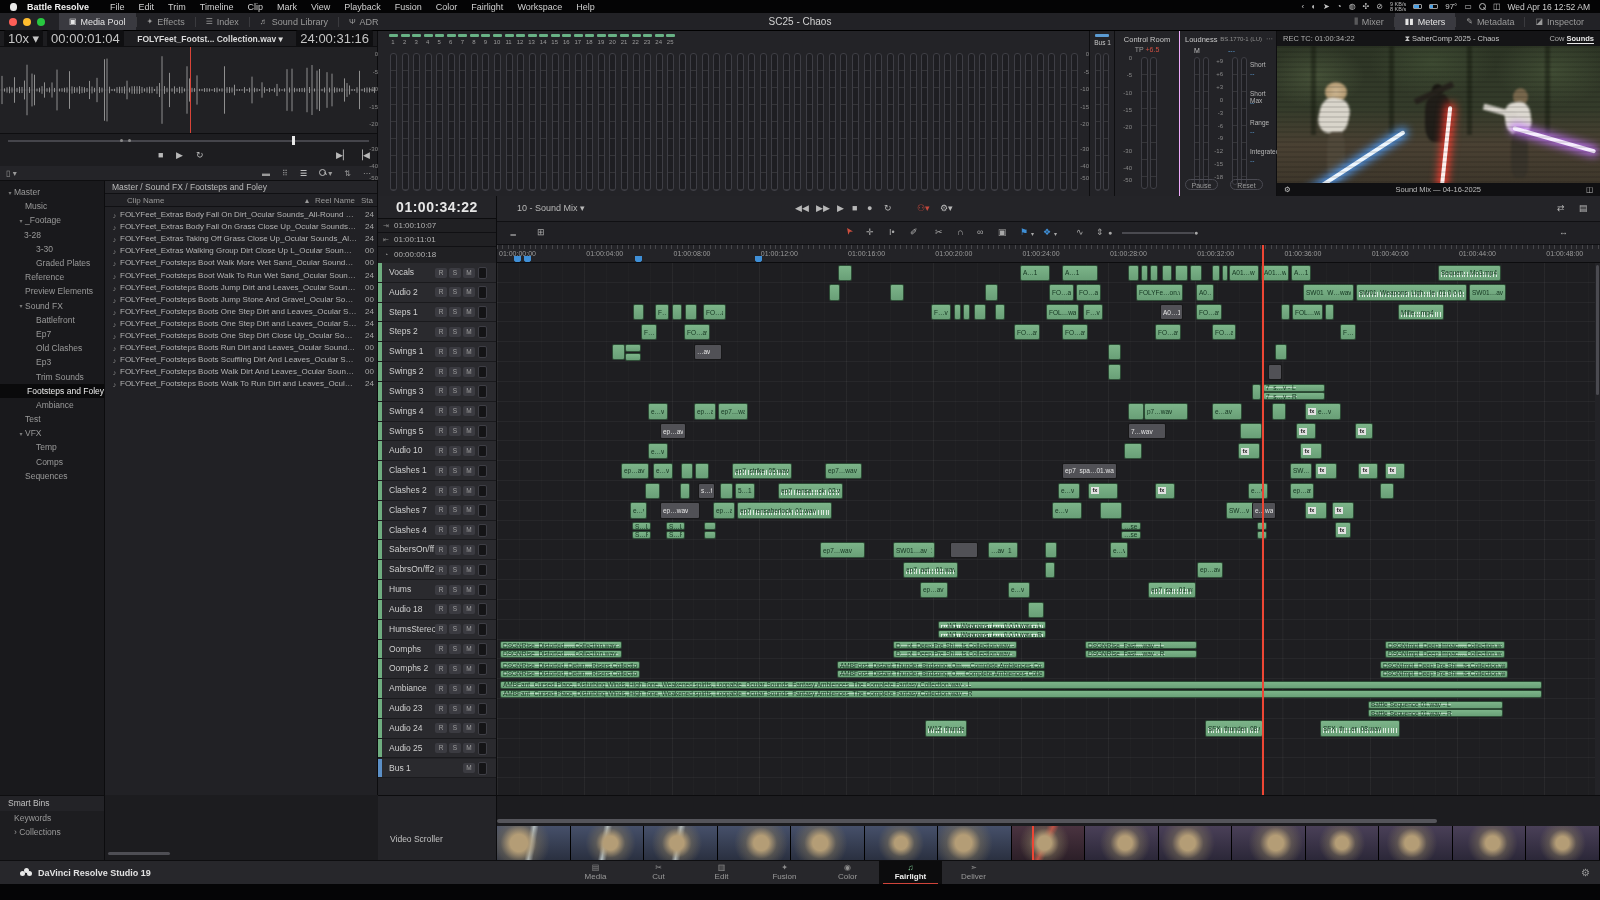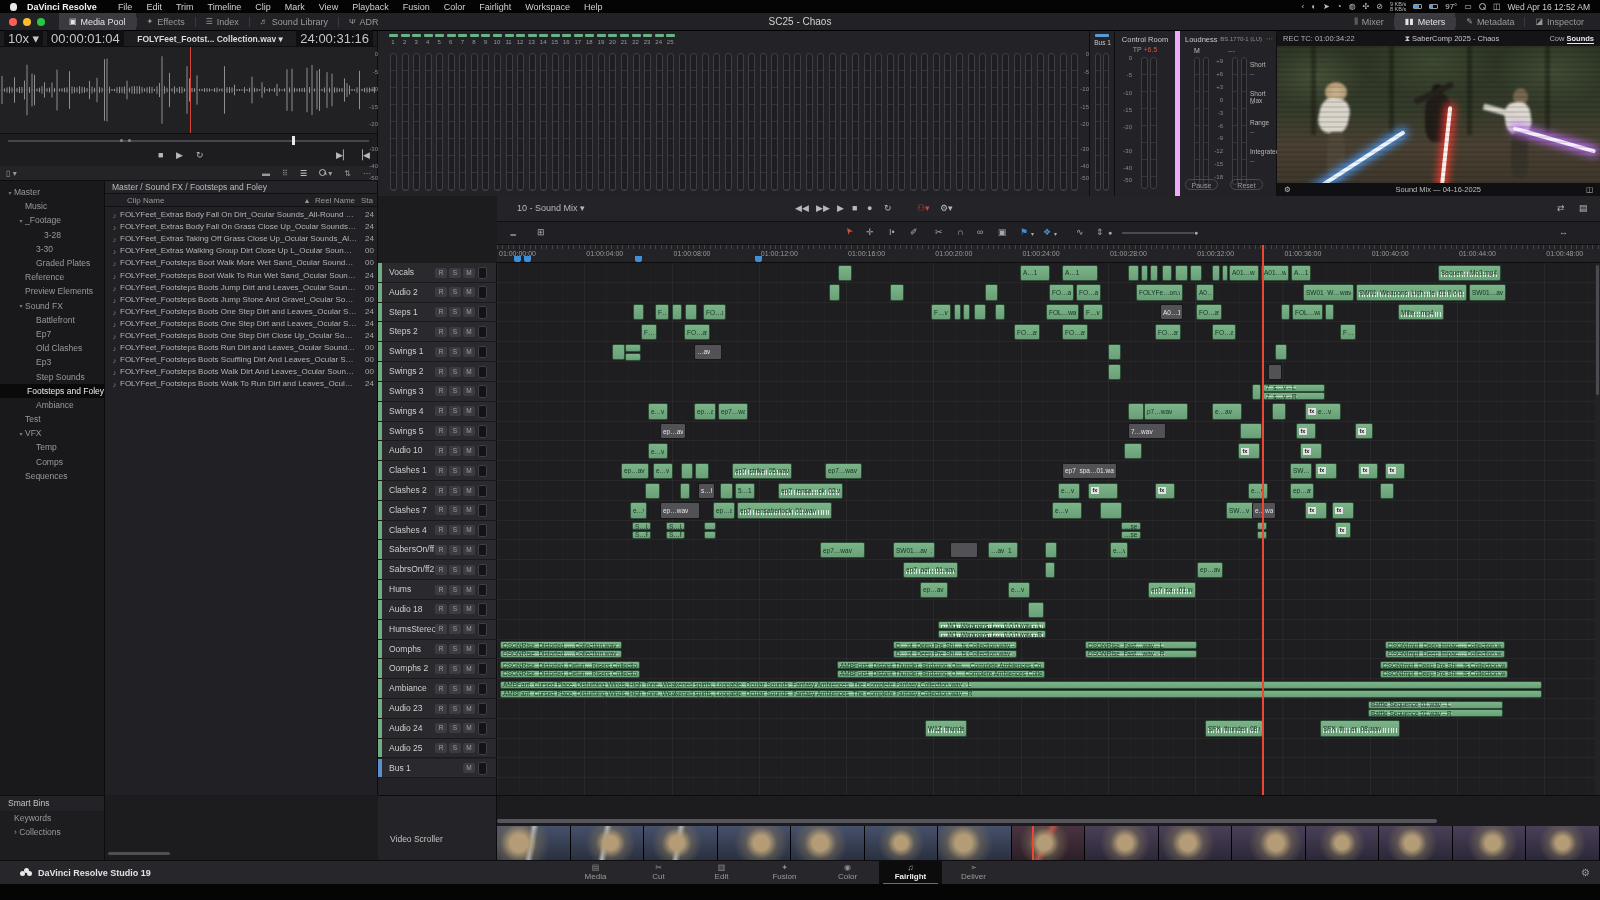--- a/index.html
+++ b/index.html
@@ -64,21 +64,21 @@
 .file-row .fn{flex:1;overflow:hidden;text-overflow:ellipsis}
 .file-row .fs{width:14px;text-align:right;margin-right:3px;color:#a8a8a8;flex:none}
 .fscroll{position:absolute;left:108px;top:852px;width:62px;height:3px;border-radius:2px;background:#4e4e54}
 
 .meters{left:378px;top:31px;width:712px;height:165px;background:#232327;border-right:1px solid #0e0e10}
 .mslot{position:absolute;width:7px;border:1px solid #3e3e45;border-radius:3px;background:#1e1e22;background-image:repeating-linear-gradient(180deg,transparent 0 16px,rgba(255,255,255,.10) 16px 17px)}
 .mnum{position:absolute;width:12px;text-align:center;font-size:6px;color:#9a9a9a}
 .mcap{position:absolute;height:3px;border-radius:1px;background:#68b285}
 .scale-lb{position:absolute;font-size:6px;color:#8a8a8a;width:14px;text-align:right}
 .busmeter{left:1090px;top:31px;width:25px;height:165px;background:#232327;border-right:1px solid #0e0e10}
-.ctrl{left:1115px;top:31px;width:65px;height:165px;background:#232327;border-right:5px solid #f0abfc}
+.ctrl{left:1115px;top:31px;width:65px;height:165px;background:#232327;border-right:1px solid #f0abfc}
 .loud{left:1180px;top:31px;width:97px;height:165px;background:#232327;border-right:1px solid #0e0e10}
 .loud .btn{position:absolute;width:33px;height:11px;border:1px solid #4a4a52;border-radius:6px;color:#9a9a9a;font-size:7px;text-align:center;line-height:11px}
 .lstat-l{position:absolute;font-size:6.5px;color:#b8b8b8}
 .lstat-v{position:absolute;font-size:6.5px;color:#5b9bd3}
 
 .viewer{left:1277px;top:31px;width:323px;height:165px;background:#0d0d0e}
 .vw-head{height:15px;display:flex;align-items:center;font-size:7.5px;color:#b0b0b0;padding:0 6px;background:#141416}
 .vw-title{flex:1;text-align:center;color:#c8c8c8}
 .brand b{color:#e8e8e8;border-bottom:1px solid #e8e8e8}
 .scene{position:relative;width:323px;height:137px;overflow:hidden;
@@ -148,21 +148,21 @@
 .gear{position:absolute;right:10px;top:6px;font-size:10px;color:#9a9a9a}
 .blackstrip{left:0;top:884px;width:1600px;height:16px;background:#050506}
 </style>
 </head>
 <body>
 
 <div id="app">
 
   <div class="menubar abs">
     <span class="apple-shape"></span>
-    <span class="mb-app">DaVinci Resolve</span>
+    <span class="mb-app">Battle Resolve</span>
     <span id="menu-items" style="display:flex">
         <span class="mb-item">File</span>
         <span class="mb-item">Edit</span>
         <span class="mb-item">Trim</span>
         <span class="mb-item">Timeline</span>
         <span class="mb-item">Clip</span>
         <span class="mb-item">Mark</span>
         <span class="mb-item">View</span>
         <span class="mb-item">Playback</span>
         <span class="mb-item">Fusion</span>
@@ -295,21 +295,21 @@
         <span>Master</span>
       </div>
       <div class="bin-row" style="padding-left: 17px;">
         <span class="chev"></span>
         <span>Music</span>
       </div>
       <div class="bin-row" style="padding-left: 17px;">
         <span class="chev">▾</span>
         <span>_Footage</span>
       </div>
-      <div class="bin-row" style="padding-left: 36px;">
+      <div class="bin-row" style="padding-left: 16px;">
         <span class="chev"></span>
         <span>3-28</span>
       </div>
       <div class="bin-row" style="padding-left: 28px;">
         <span class="chev"></span>
         <span>3-30</span>
       </div>
       <div class="bin-row" style="padding-left: 28px;">
         <span class="chev"></span>
         <span>Graded Plates</span>
@@ -337,21 +337,21 @@
       <div class="bin-row" style="padding-left: 28px;">
         <span class="chev"></span>
         <span>Old Clashes</span>
       </div>
       <div class="bin-row" style="padding-left: 28px;">
         <span class="chev"></span>
         <span>Ep3</span>
       </div>
       <div class="bin-row" style="padding-left: 28px;">
         <span class="chev"></span>
-        <span>Step Sounds</span>
+        <span>Trim Sounds</span>
       </div>
       <div class="bin-row sel" style="padding-left: 24px; align-items: center;">
         <span class="chev"></span>
         <span>Footsteps and Foley</span>
       </div>
       <div class="bin-row" style="padding-left: 28px;">
         <span class="chev"></span>
         <span>Ambiance</span>
       </div>
       <div class="bin-row" style="padding-left: 17px;">
@@ -672,20 +672,35 @@
       <div class="saber" style="left:236px;top:80px;width:86px;height:3.5px;background:#f6ecff;transform:rotate(16deg);transform-origin:left center;box-shadow:0 0 8px 3px rgba(195,115,255,.95)"></div>
       <div class="tex"></div>
     </div>
     <div class="vw-foot">
       <span>⚙</span>
       <span class="cap">Sound Mix — 04-16-2025</span>
       <span>◫</span>
     </div>
   </div>
 
+  <div class="tl-left abs">
+    <div class="tl-tc">01:00:34:22</div>
+    <div class="tl-io">
+        <span class="ic">⇥</span>
+        <span>01:00:10:07</span>
+      </div>
+    <div class="tl-io">
+        <span class="ic">⇤</span>
+        <span>01:00:11:01</span>
+      </div>
+    <div class="tl-io" style="border-bottom:none">
+        <span class="ic">◔</span>
+        <span>00:00:00:18</span>
+      </div>
+  </div>
 
   <div class="tl-top abs">
     <span style="left:20px;top:7px;font-size:9px">10 - Sound Mix ▾</span>
     <span style="left:298px;top:7px">◀◀</span>
     <span style="left:319px;top:7px">▶▶</span>
     <span style="left:340px;top:7px">▶</span>
     <span style="left:355px;top:7px">■</span>
     <span style="left:370px;top:7px">●</span>
     <span style="left:387px;top:7px">↻</span>
     <span style="left:420px;top:7px;color:#c4483c">⚇▾</span>

